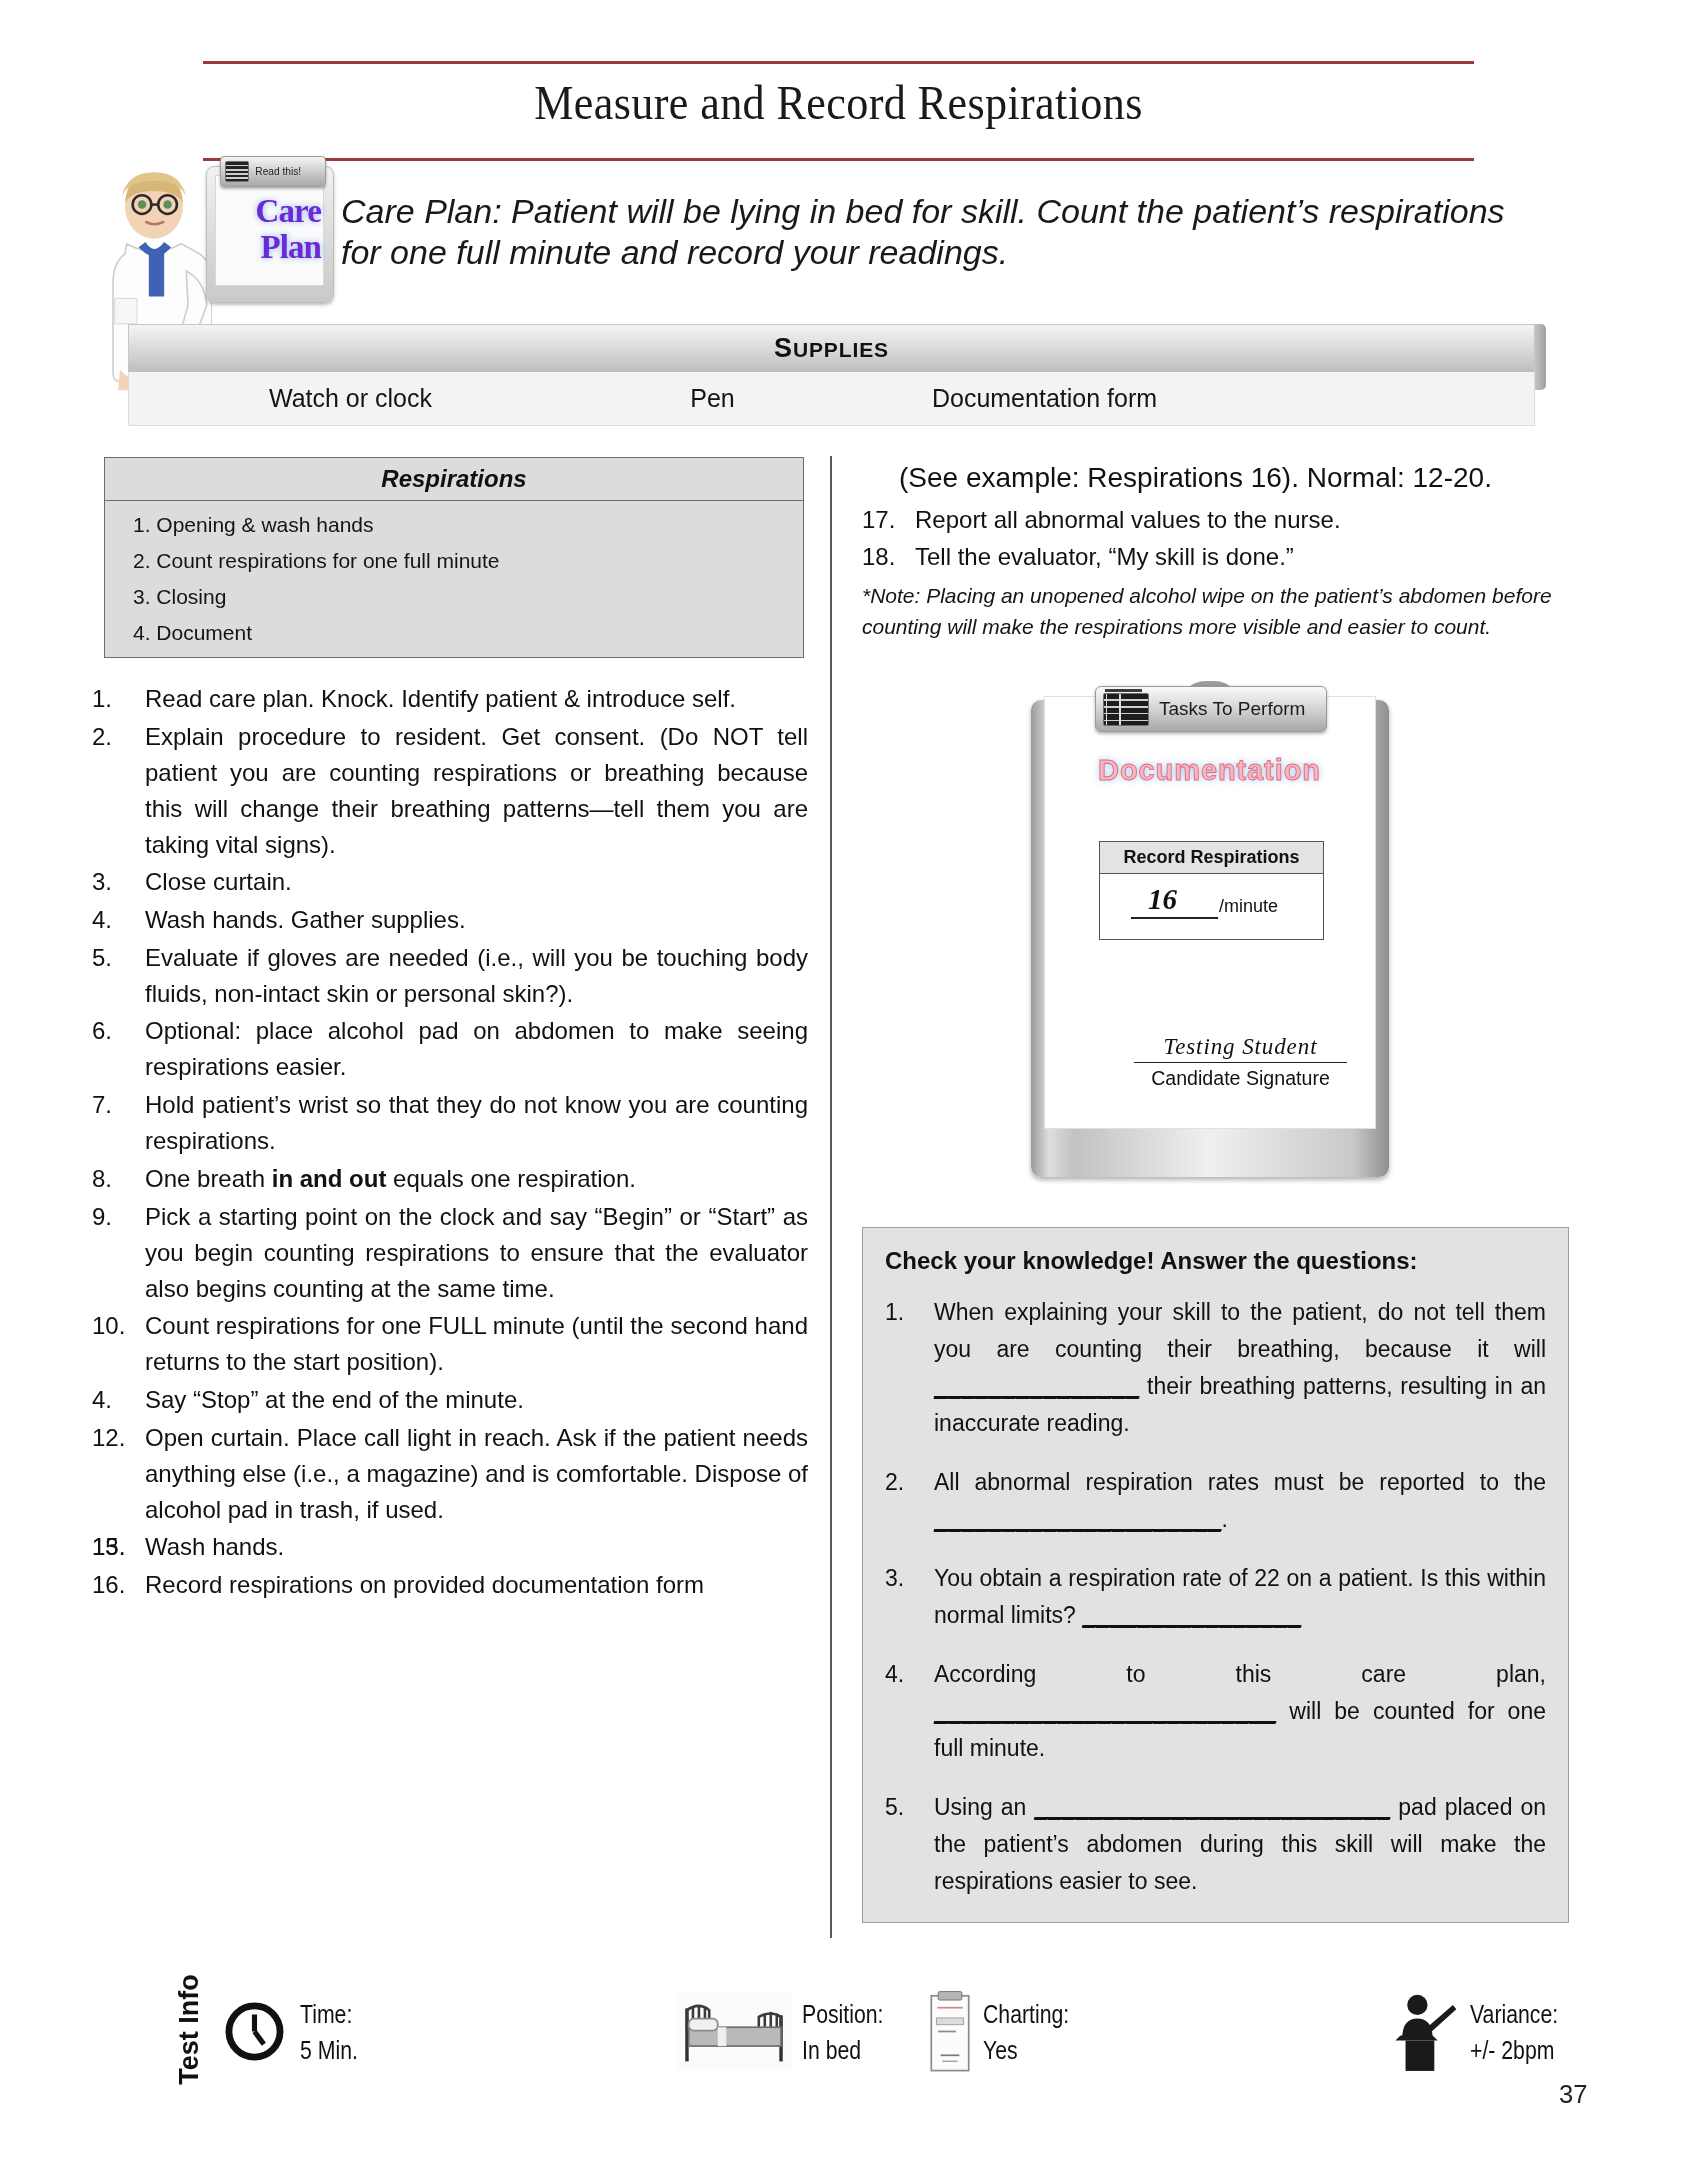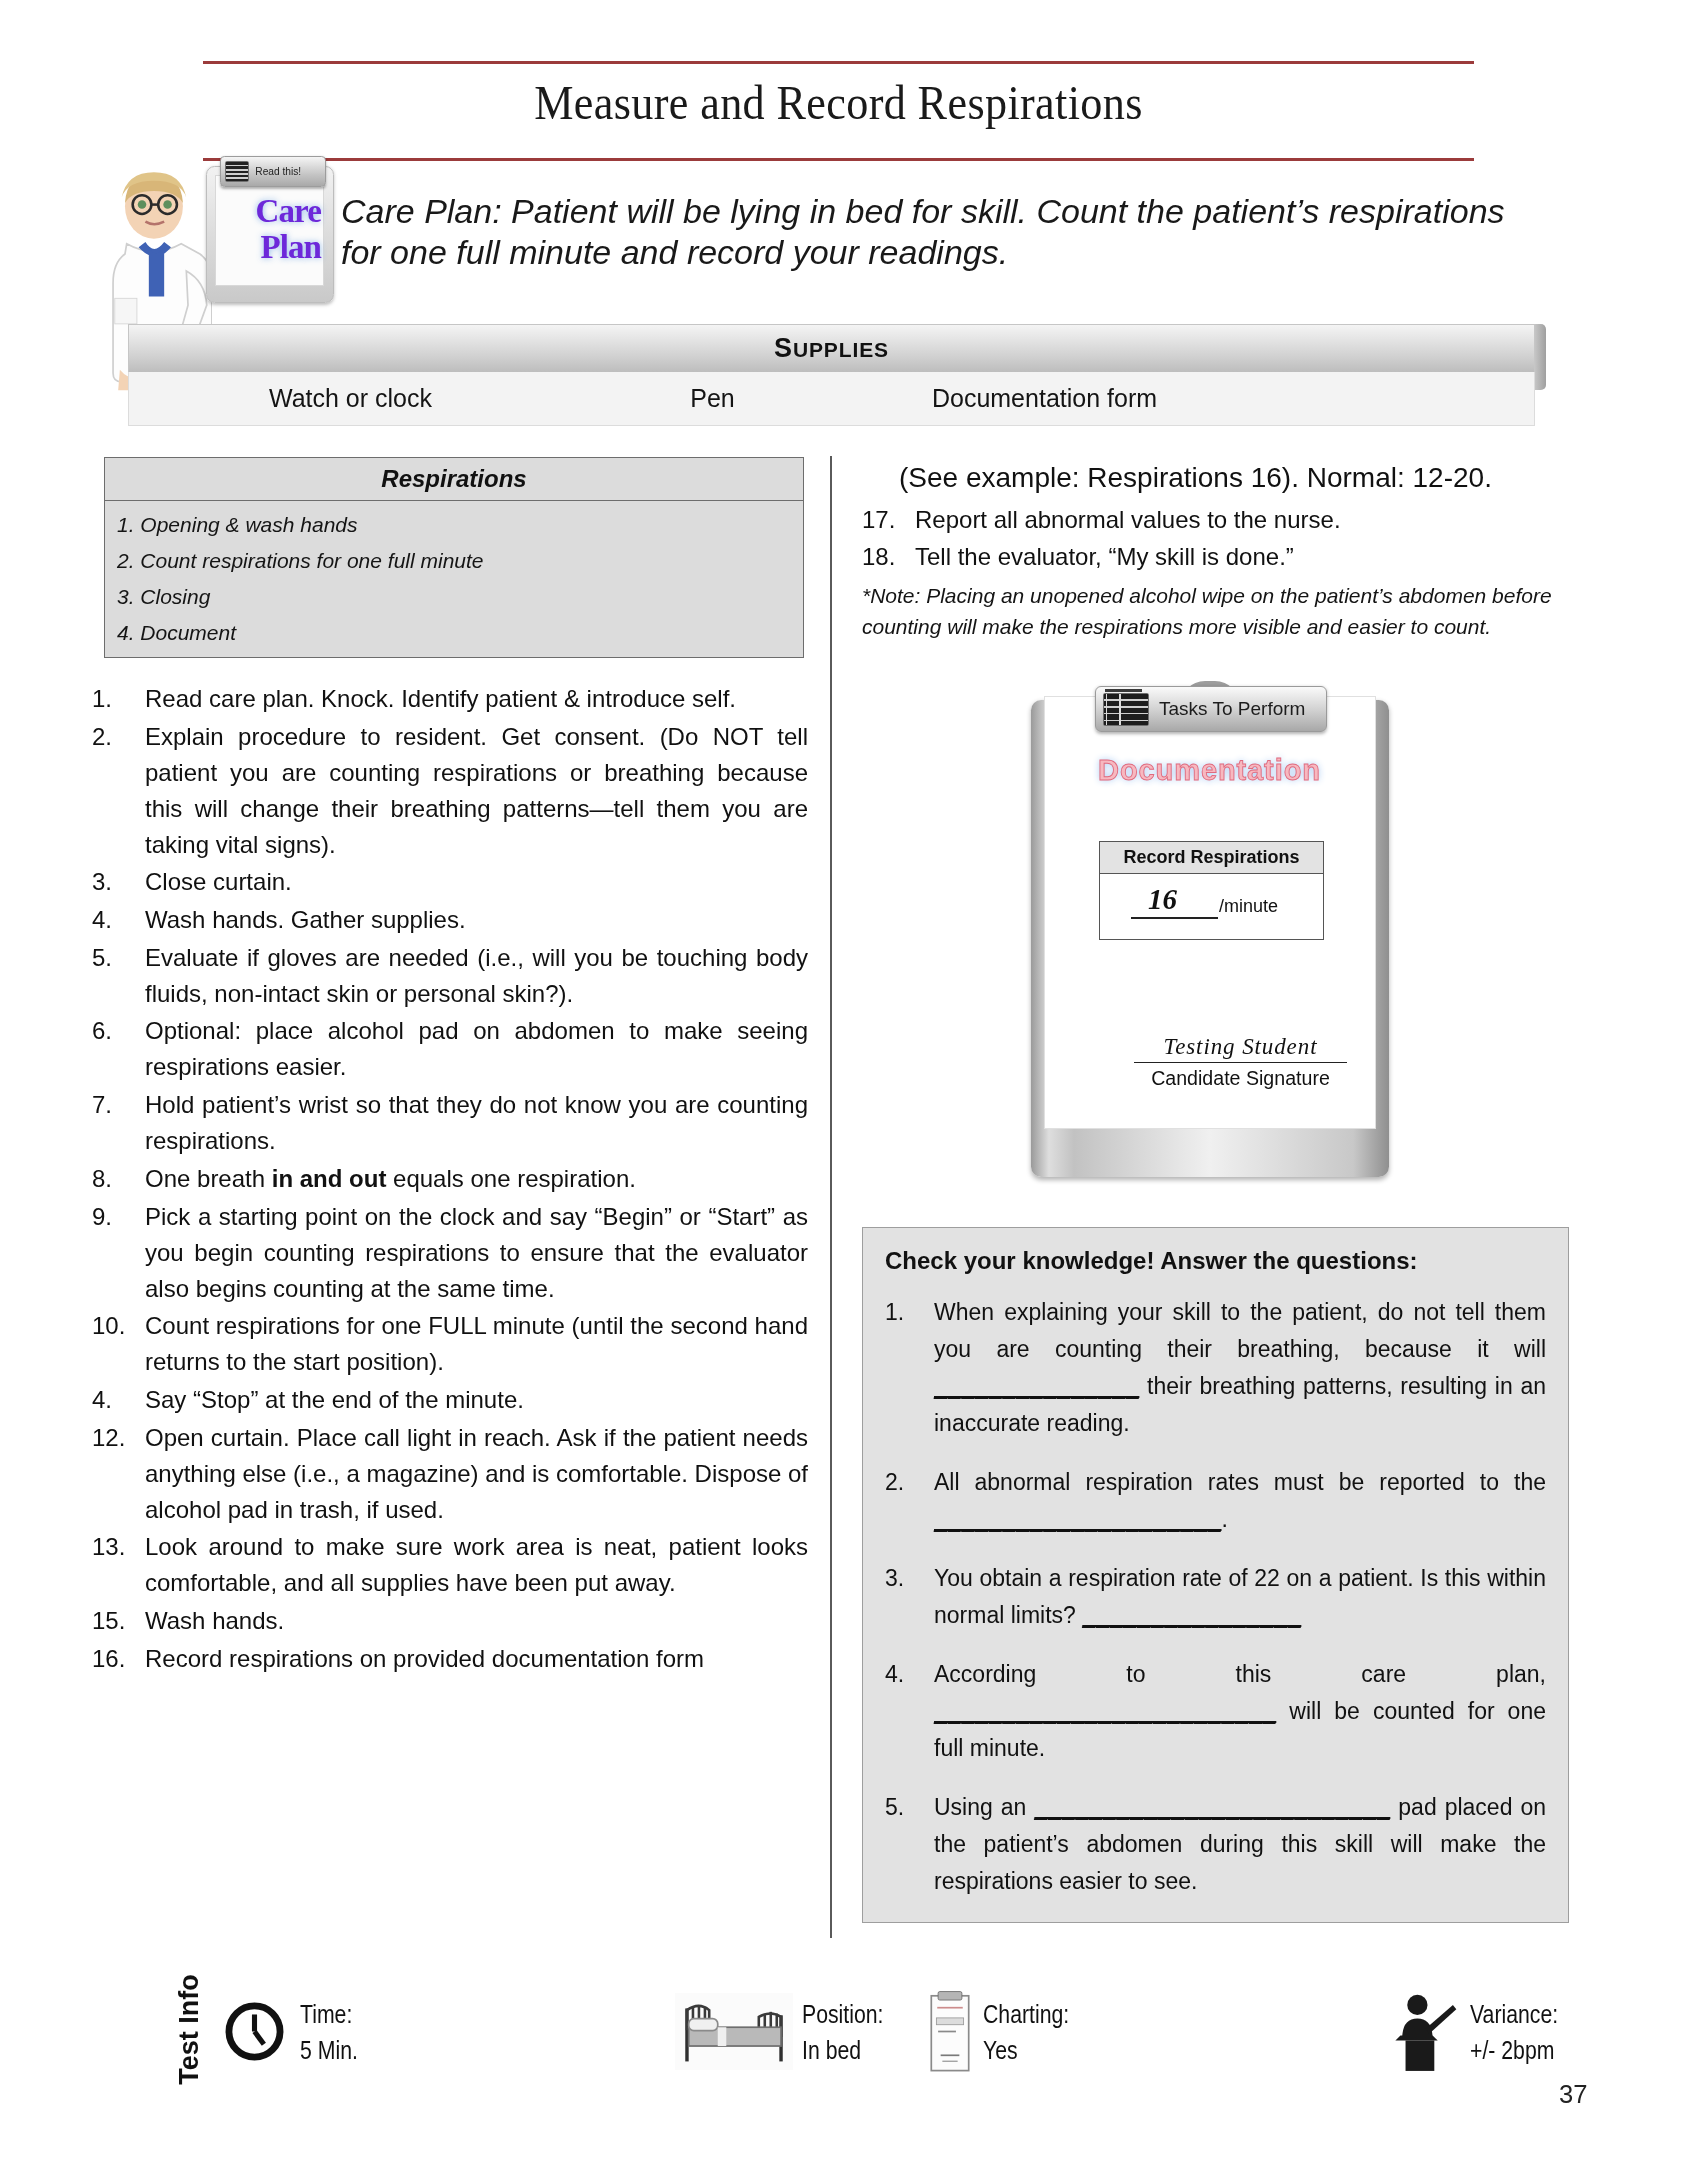--- a/index.html
+++ b/index.html
@@ -199,23 +199,22 @@
     font-weight: bold;
     font-style: italic;
     font-size: 24px;
     padding: 6.8px 0 7.7px;
     border-bottom: 0.9px solid #6d6d6d;
     color: #111;
   }
   .resp-table .rt-body { padding: 5.1px 0 6.8px 0; }
   .resp-table .rt-row {
     font-family: "Liberation Sans", sans-serif;
-    font-style: italic;
     font-size: 21px;
-    padding: 6px 0 6px 12px;
+    padding: 6px 0 6px 28px;
     color: #151515;
   }
 
   .steps-left {
     position: absolute;
     left: 92px;
     top: 681px;
     width: 716px;
   }
   ol.steps {
@@ -582,21 +581,21 @@
     <li><span class="num">3.</span><span>Close curtain.</span></li>
     <li><span class="num">4.</span><span>Wash hands. Gather supplies.</span></li>
     <li><span class="num">5.</span><span>Evaluate if gloves are needed (i.e., will you be touching body fluids, non-intact skin or personal skin?).</span></li>
     <li><span class="num">6.</span><span>Optional: place alcohol pad on abdomen to make seeing respirations easier.</span></li>
     <li><span class="num">7.</span><span>Hold patient’s wrist so that they do not know you are counting respirations.</span></li>
     <li><span class="num">8.</span><span>One breath </span><b>in and out</b><span> equals one respiration.</span></li>
     <li><span class="num">9.</span><span>Pick a starting point on the clock and say “Begin” or “Start” as you begin counting respirations to ensure that the evaluator also begins counting at the same time.</span></li>
     <li><span class="num">10.</span><span>Count respirations for one FULL minute (until the second hand returns to the start position).</span></li>
     <li><span class="num">4.</span><span>Say “Stop” at the end of the minute.</span></li>
     <li><span class="num">12.</span><span>Open curtain. Place call light in reach. Ask if the patient needs anything else (i.e., a magazine) and is comfortable. Dispose of alcohol pad in trash, if used.</span></li>
-    <li><span class="num">13.</span><span>Look around to make sure work area is neat, patient looks comfortable, and all supplies have been put away.</span></li>
+    <li><span class="num">13.</span></li>
     <li><span class="num">15.</span><span>Wash hands.</span></li>
     <li><span class="num">16.</span><span>Record respirations on provided documentation form</span></li>
   </ol>
 </div>
 
 <div class="right-top">
   <div class="lead">(See example: Respirations 16). Normal: 12-20.</div>
   <ol class="steps-right">
     <li><span class="num">17.</span><span>Report all abnormal values to the nurse.</span></li>
     <li><span class="num">18.</span><span>Tell the evaluator, “My skill is done.”</span></li>

